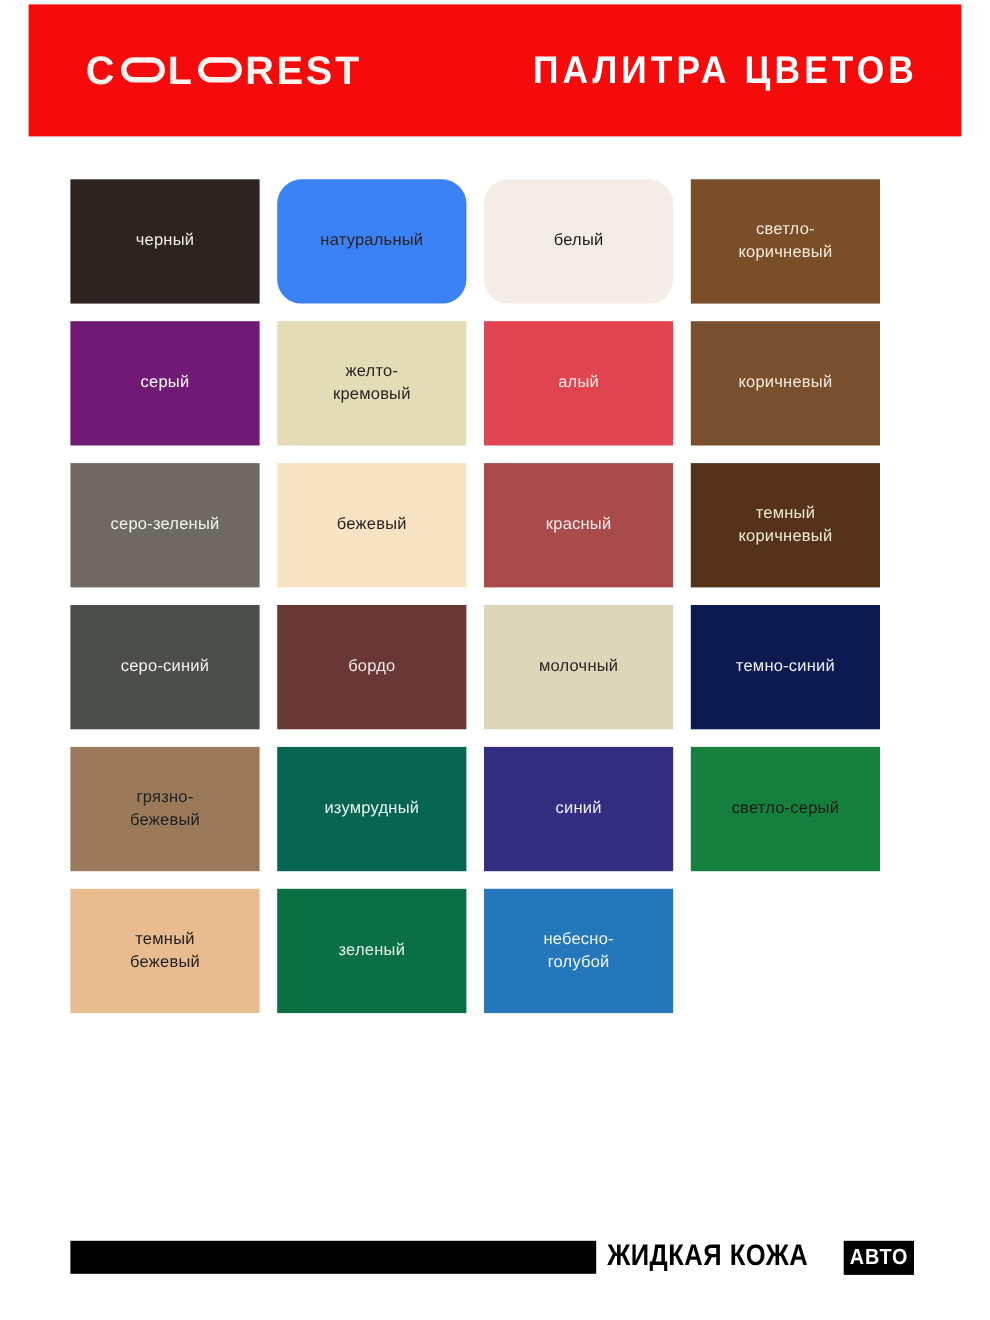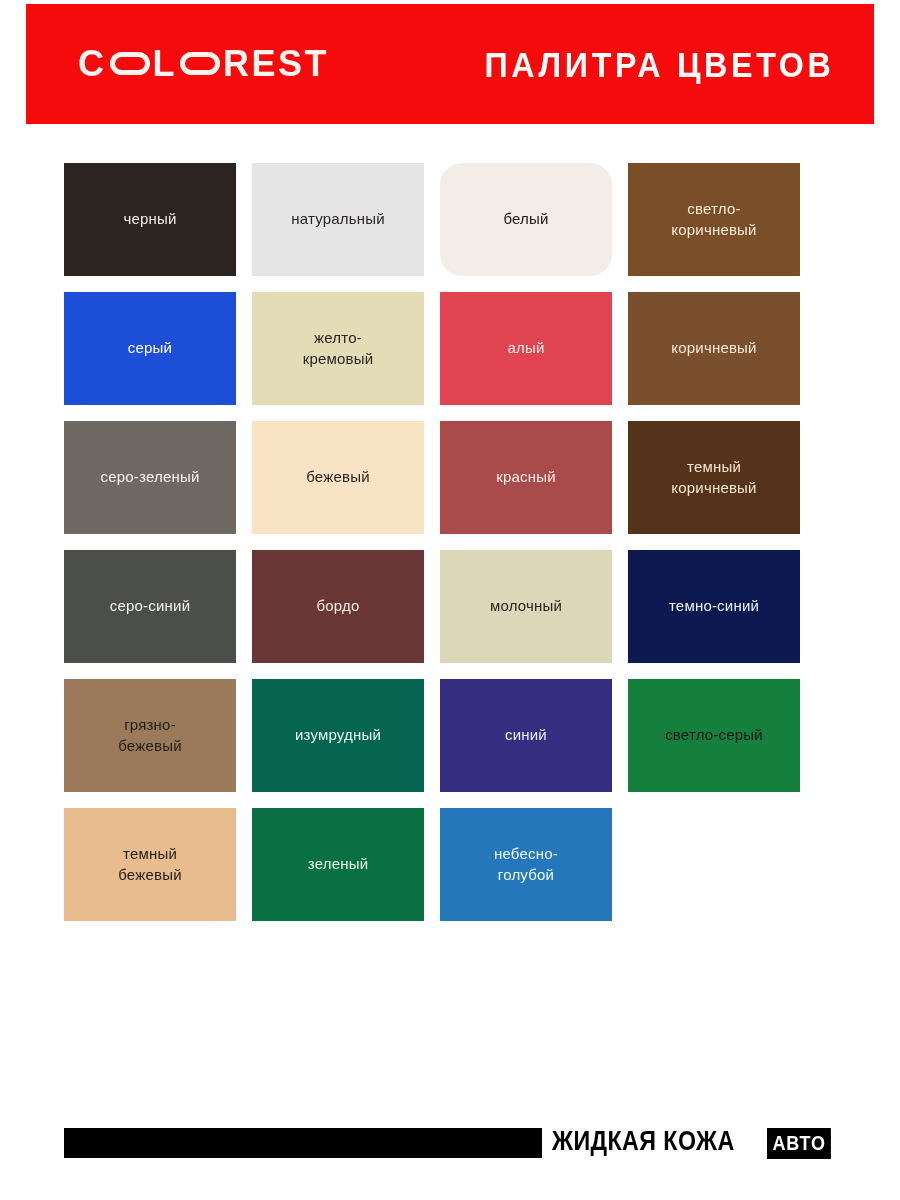--- a/index.html
+++ b/index.html
@@ -165,31 +165,31 @@
         <span class="logo-o"></span>
         <span class="seg">REST</span>
     </div>
     <div class="header-title">ПАЛИТРА ЦВЕТОВ</div>
   </div>
 
   <div class="grid">
       <div class="swatch" style="background: rgb(43, 36, 32);">
         <span class="swatch-label" style="color: rgb(242, 236, 228);">черный</span>
       </div>
-      <div class="swatch" style="background: #e5e5e5;">
+      <div class="swatch" style="background: #3b82f6; border-radius: 22px;">
         <span class="swatch-label" style="color: rgb(43, 36, 32);">натуральный</span>
       </div>
       <div class="swatch" style="background: rgb(243, 236, 231); border-radius: 22px;">
         <span class="swatch-label" style="color: rgb(29, 26, 23);">белый</span>
       </div>
       <div class="swatch" style="background: rgb(122, 78, 40);">
         <span class="swatch-label" style="color: rgb(247, 234, 216);">светло-
 коричневый</span>
       </div>
-      <div class="swatch" style="background: #1d4ed8;">
+      <div class="swatch" style="background: #701a75;">
         <span class="swatch-label" style="color: rgb(255, 255, 255);">серый</span>
       </div>
       <div class="swatch" style="background: rgb(227, 220, 183);">
         <span class="swatch-label" style="color: rgb(43, 36, 32);">желто-
 кремовый</span>
       </div>
       <div class="swatch" style="background: rgb(223, 68, 80);">
         <span class="swatch-label" style="color: rgb(251, 238, 238);">алый</span>
       </div>
       <div class="swatch" style="background: rgb(122, 79, 46);">

